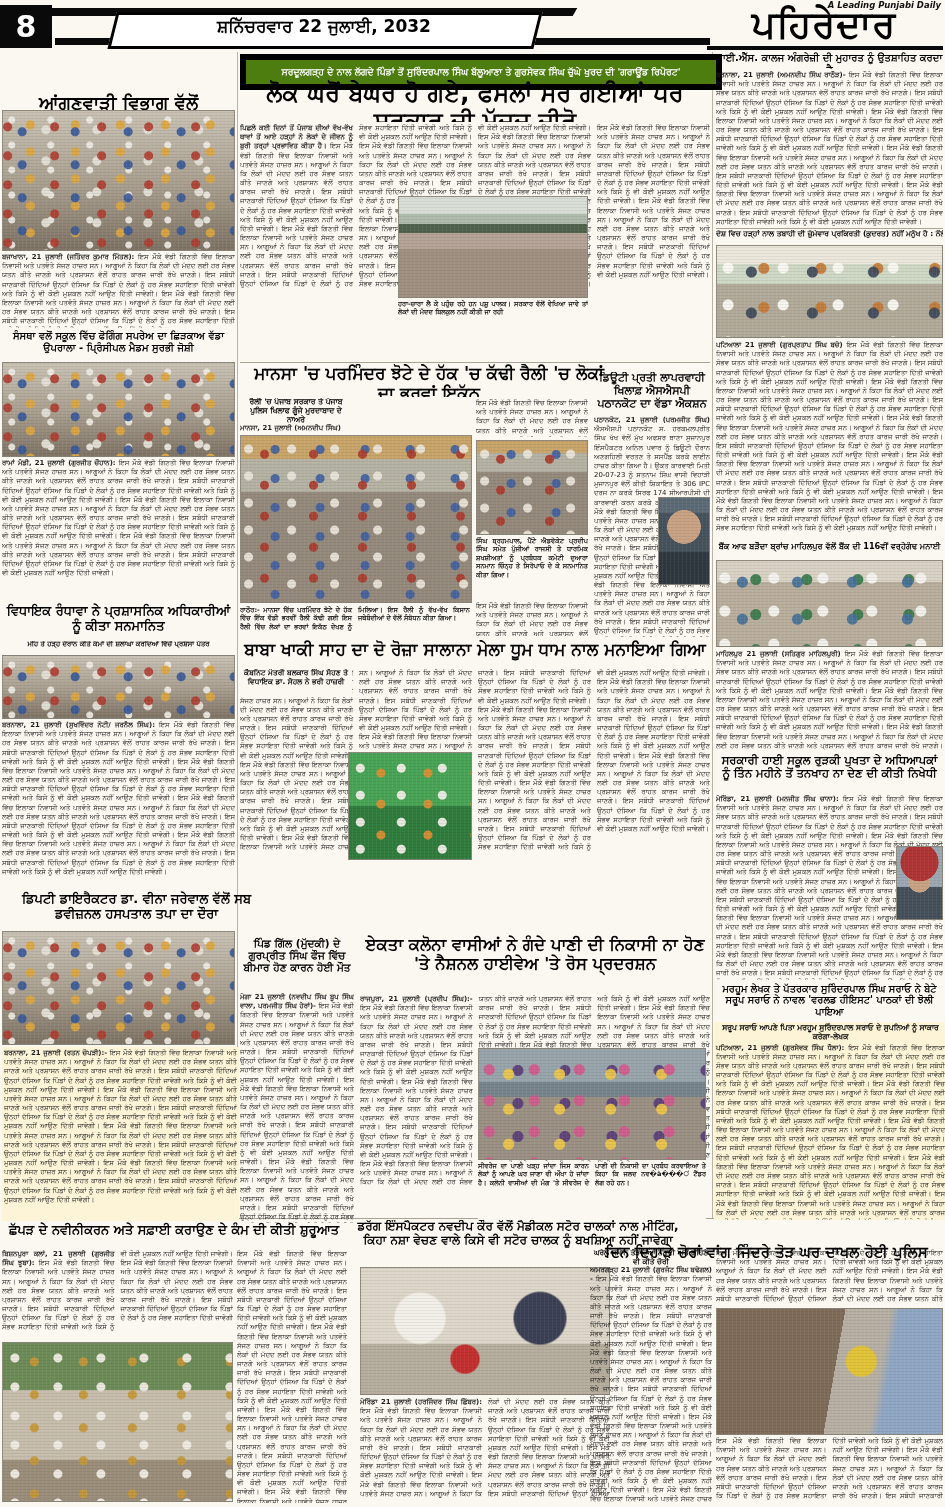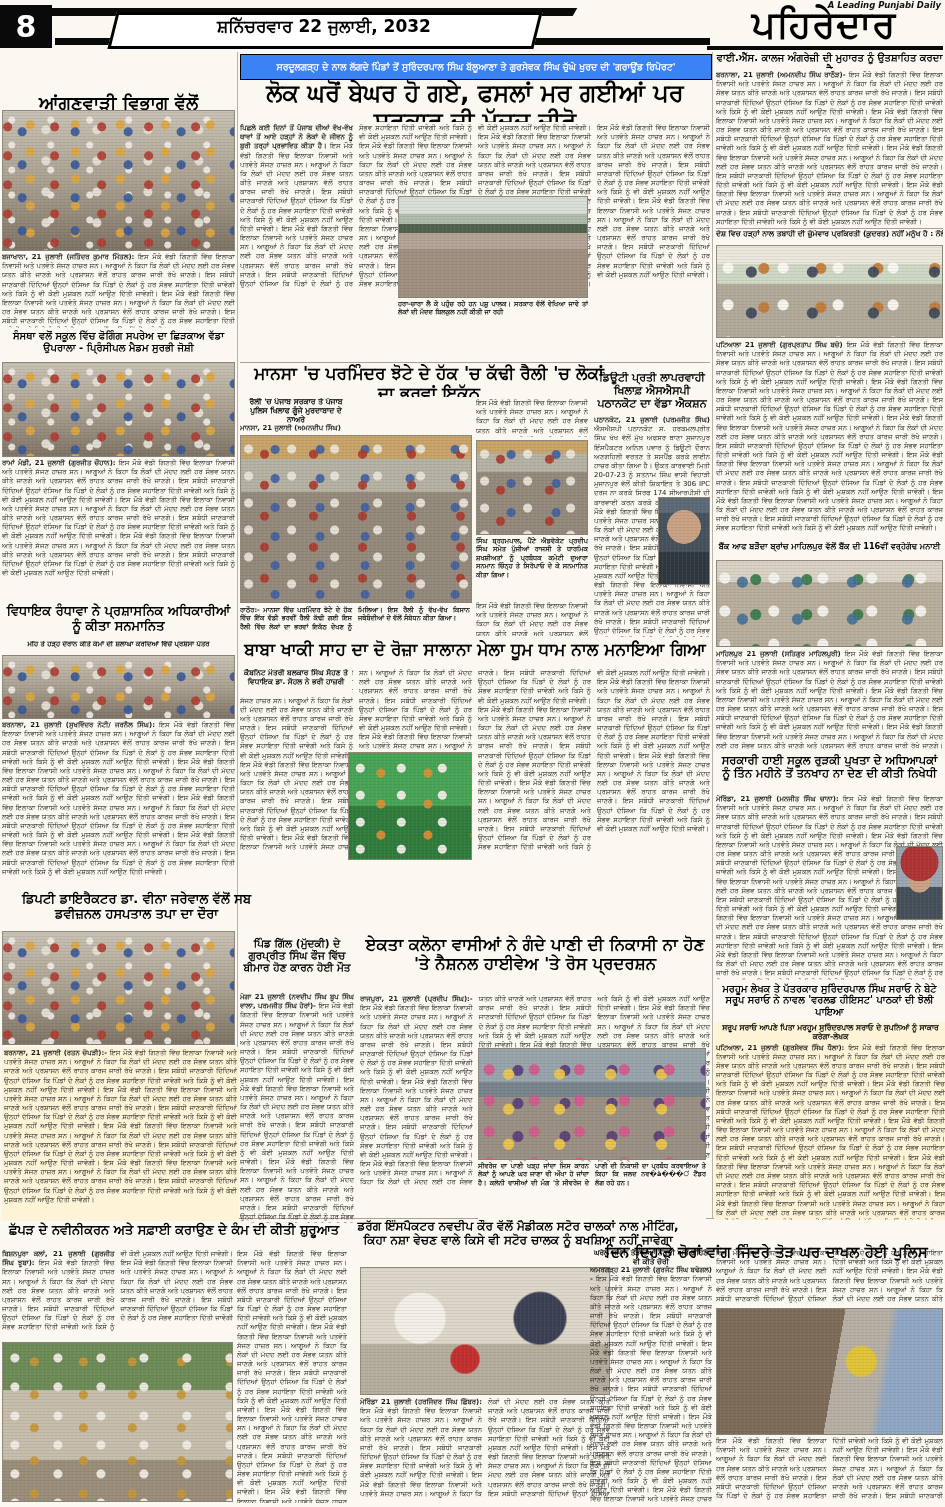--- a/index.html
+++ b/index.html
@@ -84,22 +84,22 @@
   #date-box{position:absolute;left:112px;top:12px;width:420px;height:31px;background:#fff;
      border:3px solid #000;transform:skewX(-14deg);}
   #date-text{position:absolute;left:118px;top:16px;width:412px;text-align:center;
      font-size:17px;font-weight:bold;color:#000;}
   #masthead{position:absolute;right:2px;top:6px;width:238px;text-align:center;
      font-size:37px;font-weight:bold;color:#000;line-height:1.05;letter-spacing:1px;}
   #tagline{position:absolute;right:4px;top:0px;width:170px;text-align:right;
      font-size:8.5px;font-style:italic;font-weight:bold;color:#111;}
   #pageno{position:absolute;left:0;top:5px;width:52px;height:43px;background:#0a0a0a;
      color:#fff;font-size:30px;font-weight:bold;text-align:center;line-height:43px;}
-  #kicker{position:absolute;left:240px;top:54px;width:470px;height:24px;background:#3b82f6;
-     border:1px solid #000000;color:#fff;font-weight:bold;font-size:9.3px;text-align:center;
+  #kicker{position:absolute;left:240px;top:54px;width:470px;height:24px;background:#4d7c0f;
+     border:6px solid #000000;color:#fff;font-weight:bold;font-size:9.3px;text-align:center;
      line-height:24px;white-space:nowrap;}
 </style>
 </head>
 <body>
 
 <div id="page">
 
   <div class="ribbon" style="left:0;top:8px;width:575px;height:8px;transform:skewX(-30deg);"></div>
   <div class="ribbon" style="left:55px;top:38px;width:655px;height:7px;"></div>
   <div id="pageno">8</div>

